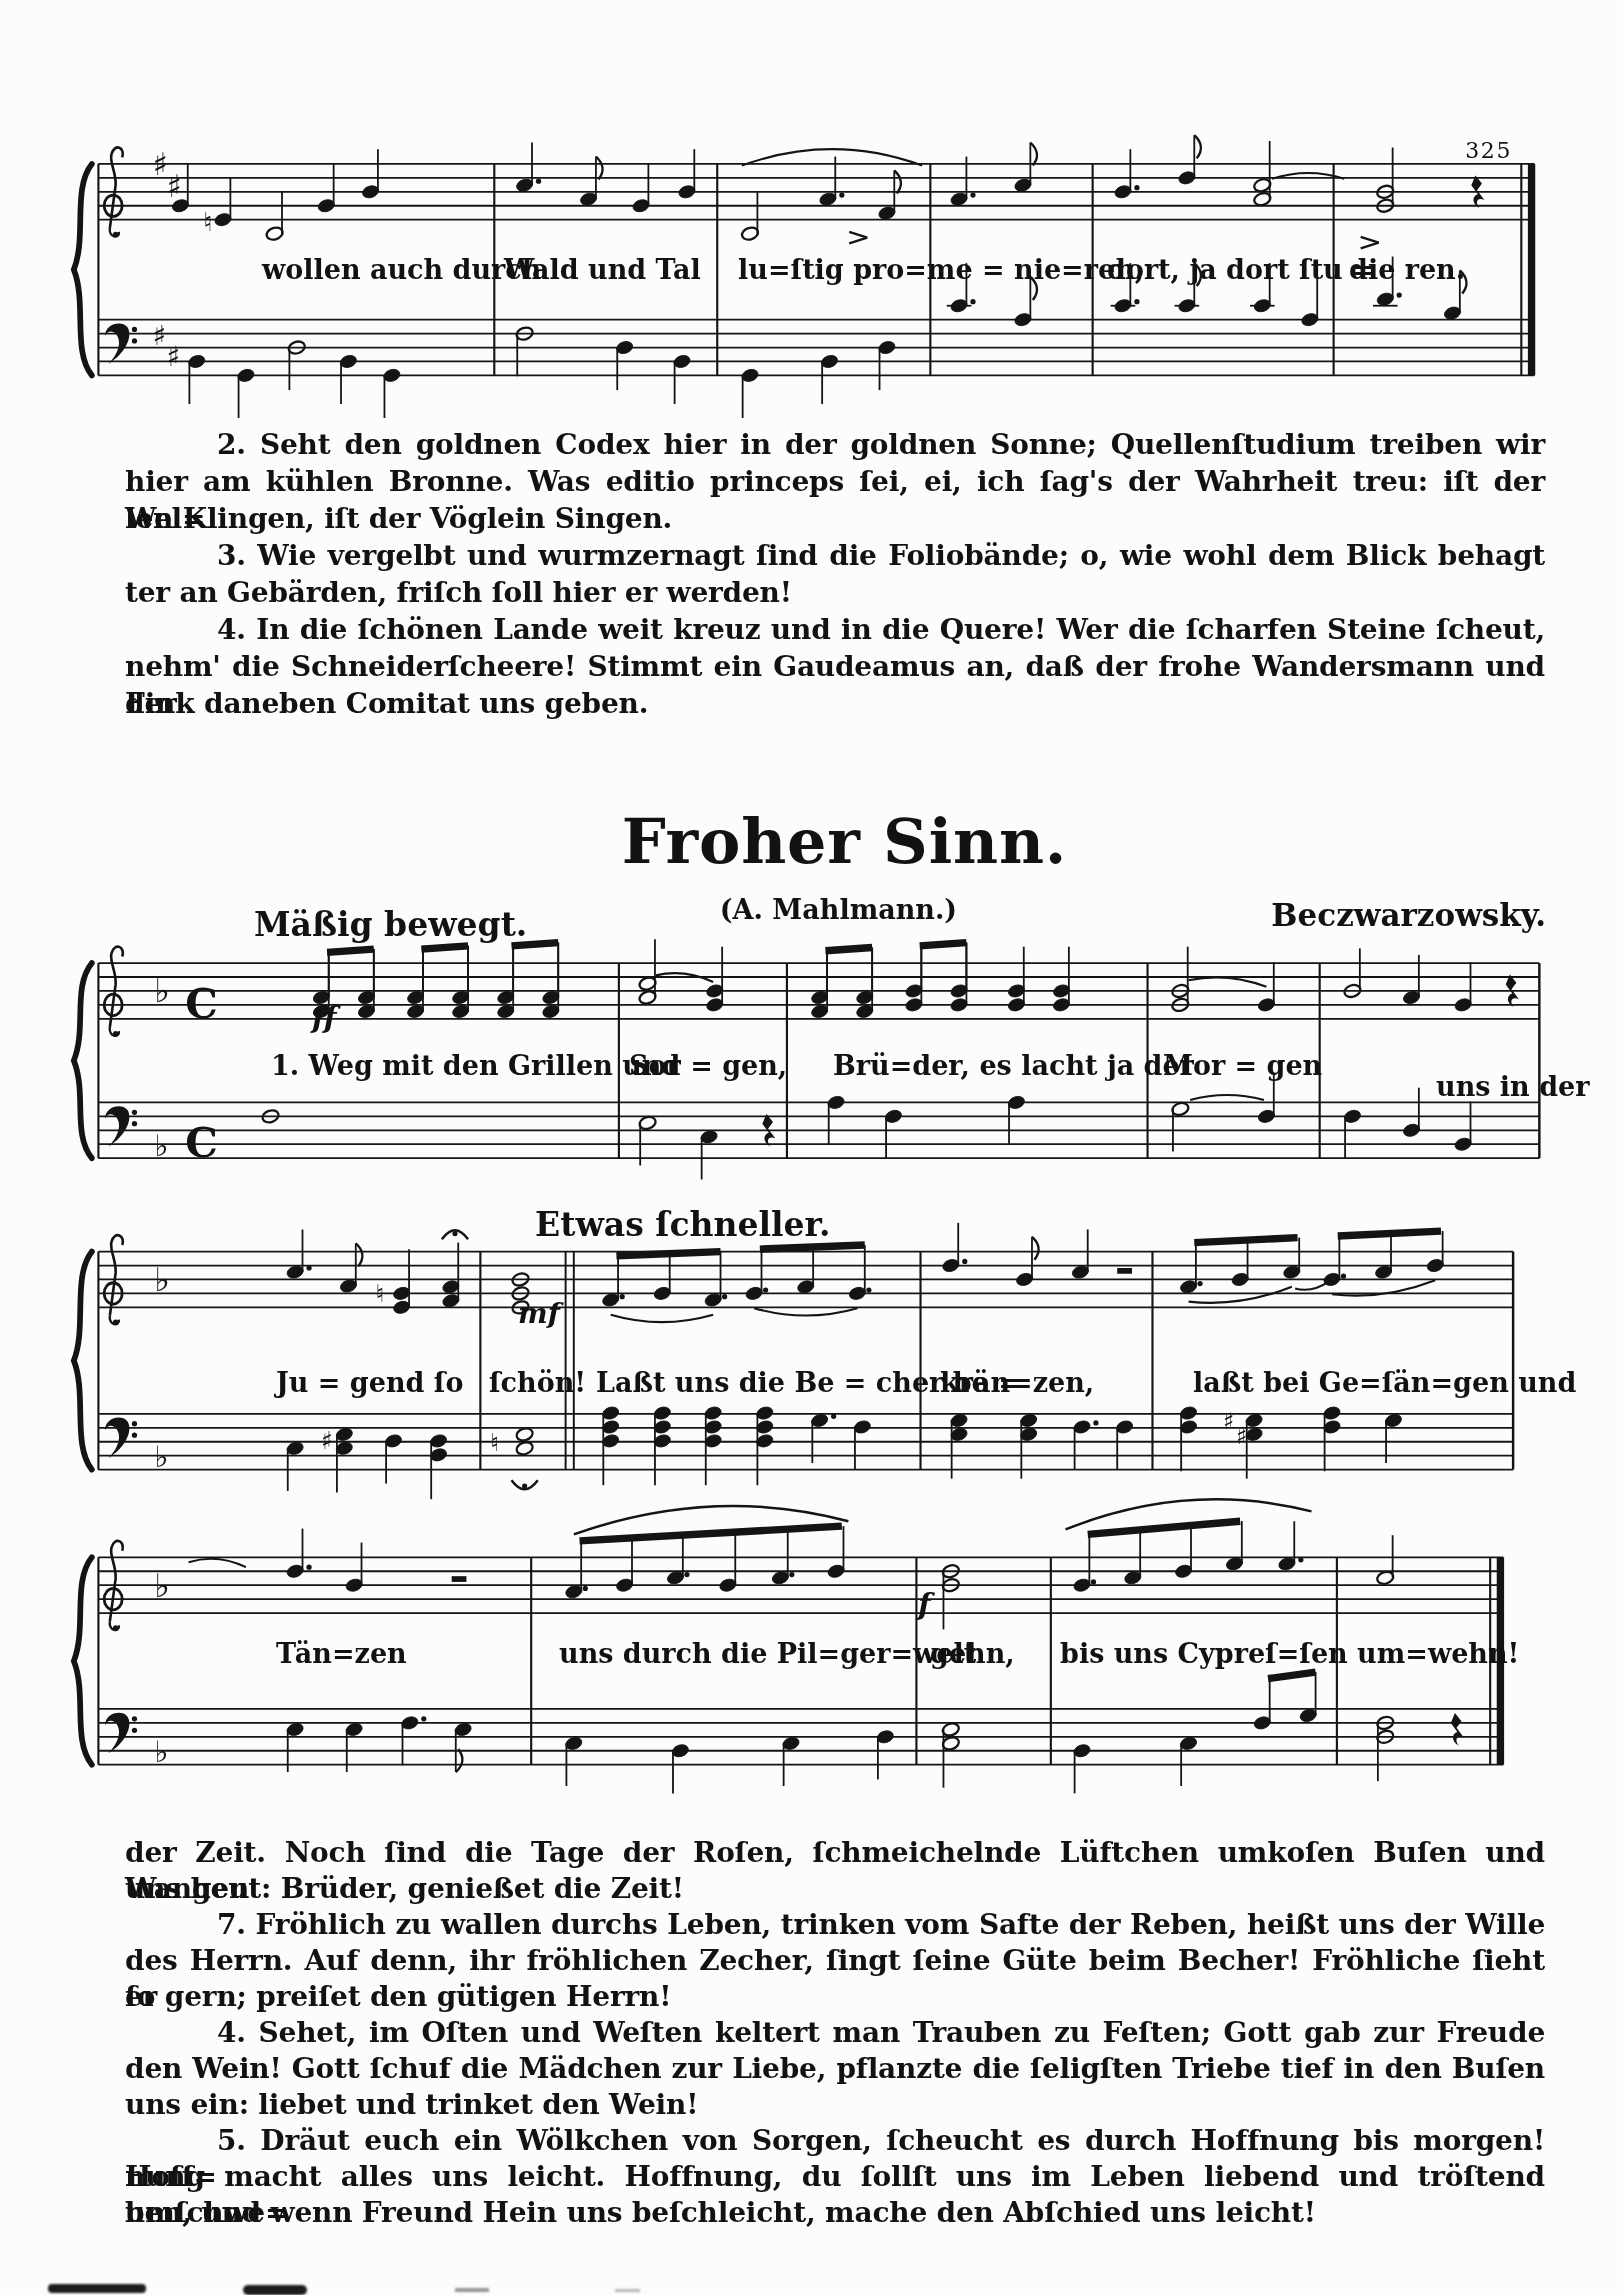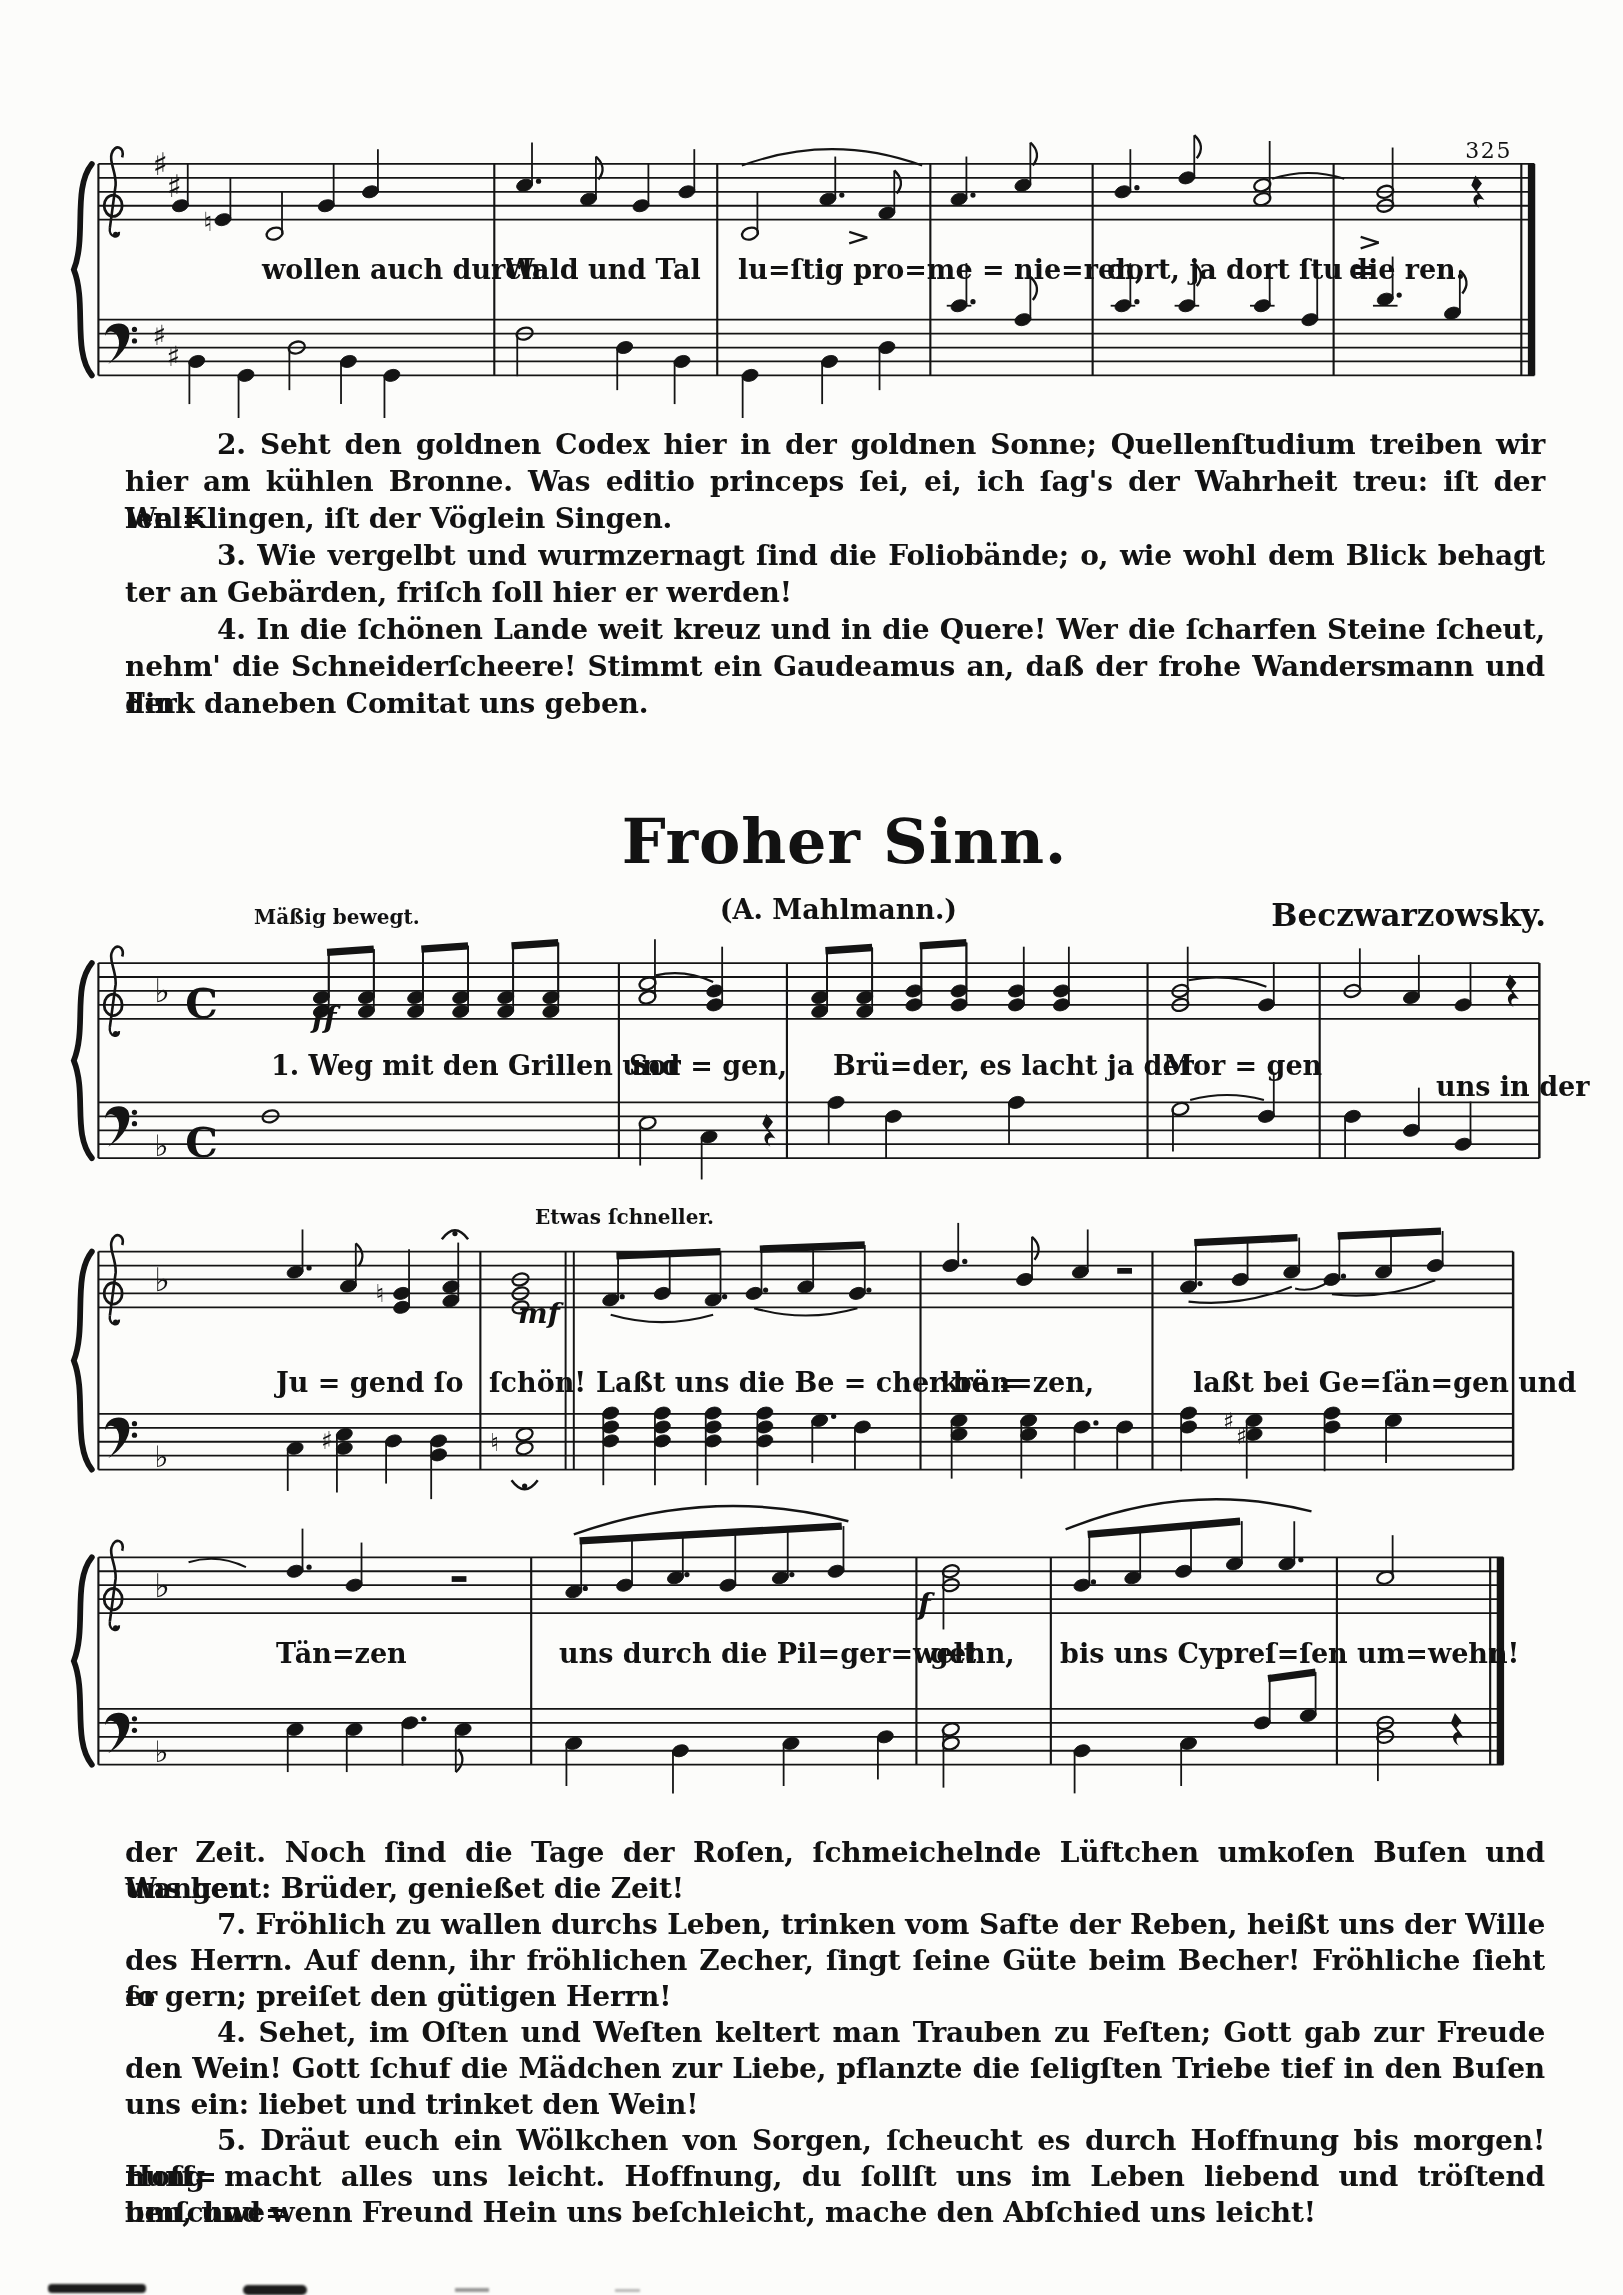--- a/index.html
+++ b/index.html
@@ -4,21 +4,21 @@
 <style>
   html,body{margin:0;padding:0;}
   body{width:1623px;height:2295px;position:relative;background:#fcfcfa;overflow:hidden;
        font-family:"DejaVu Serif","Liberation Serif",serif;color:#121212;}
   .abs{position:absolute;}
   #music{position:absolute;left:0;top:0;width:1623px;height:2295px;}
   .pagenum{top:90px;right:111px;font-size:22px;letter-spacing:1.6px;margin-top:48px;}
   .title{left:66px;right:0;top:805px;text-align:center;font-size:62px;font-weight:bold;letter-spacing:0.8px;}
   .subtitle{left:66px;right:12px;top:894px;text-align:center;font-size:27px;font-weight:bold;}
   .composer{top:897px;right:77px;font-size:31px;font-weight:bold;}
-  .tempo{font-size:20px;font-weight:bold;}
+  .tempo{font-size:33px;font-weight:bold;}
   .dyn{font-style:italic;font-weight:bold;font-size:29.5px;font-family:"DejaVu Serif",serif;}
   .verseblock{left:125px;width:1420px;}
   .tl{font-size:28px;line-height:37px;height:37px;white-space:nowrap;font-weight:bold;letter-spacing:-0.2px;}
   .j{white-space:normal;text-align:justify;text-align-last:justify;}
   .ind{text-indent:92px;}
   .lyr{left:0;top:0;width:1623px;height:33px;}
   .syl{position:absolute;font-size:27px;font-weight:bold;white-space:nowrap;}
   .smudge{position:absolute;background:#1c1c1c;filter:blur(1.2px);}
 </style>
 </head>

